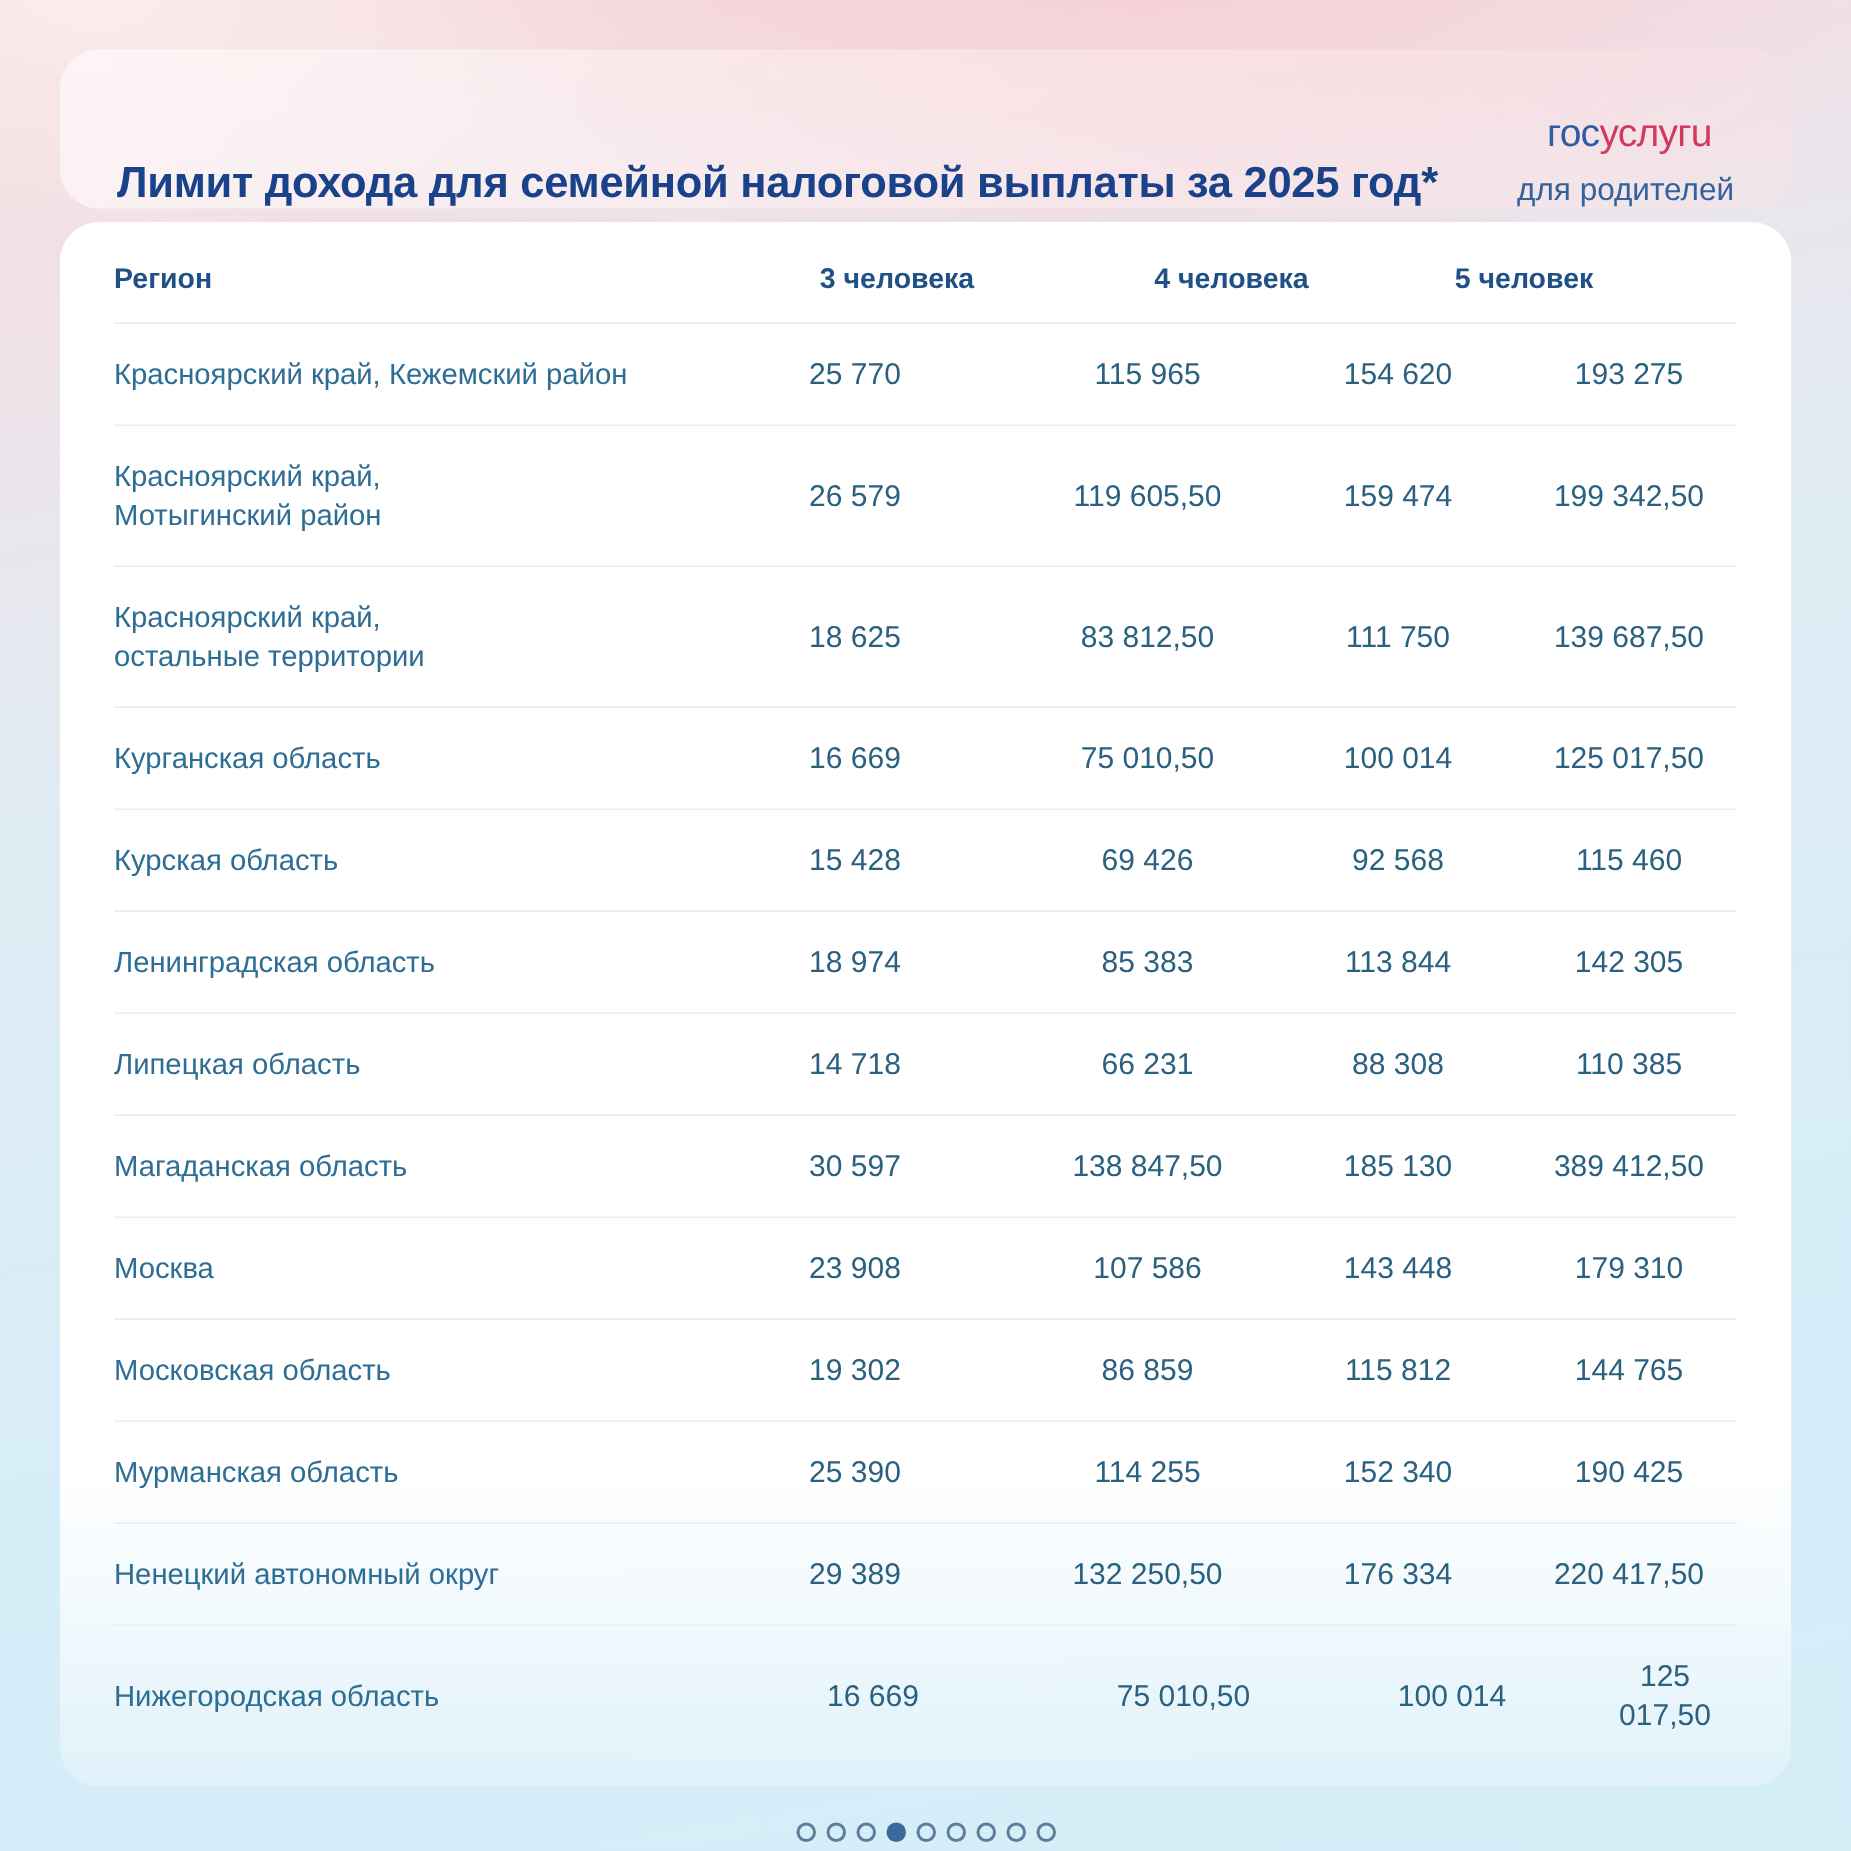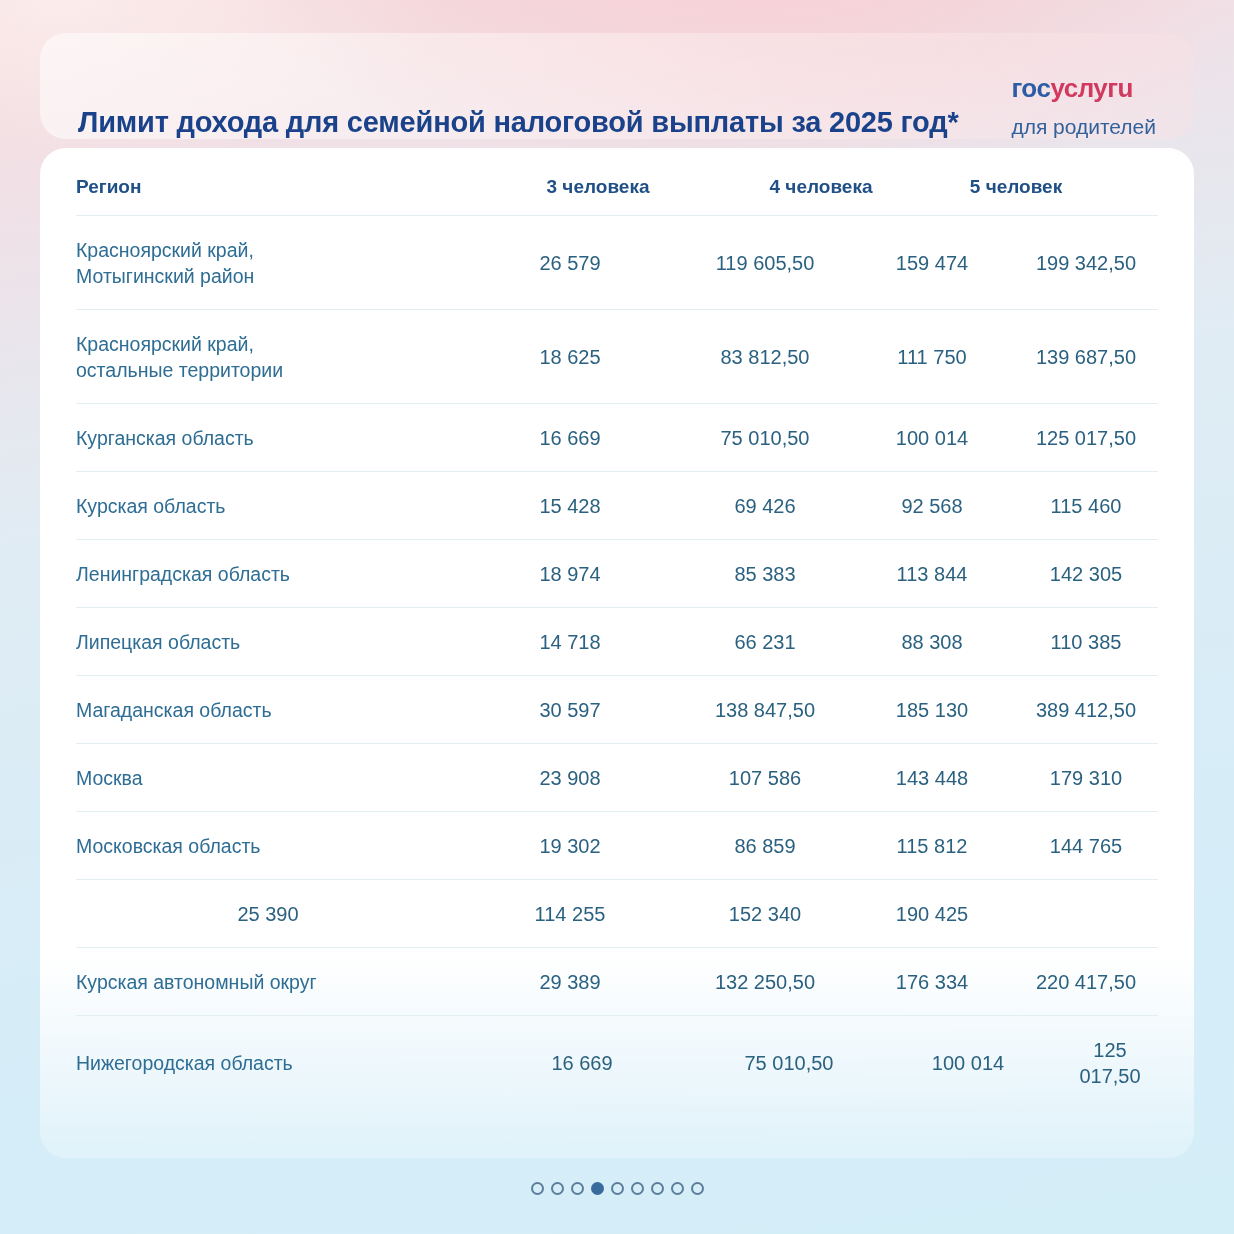--- a/index.html
+++ b/index.html
@@ -25,21 +25,21 @@
     padding: 0 38px;
   }
   .title {
     font-size: 29px;
     font-weight: 700;
     color: #1a428a;
     letter-spacing: -0.2px;
     white-space: nowrap;
   }
   .logo { text-align: left; line-height: 1.15; padding-left: 24px; }
-  .logo-word { font-size: 26px; font-weight: 700; letter-spacing: -0.5px; }
+  .logo-word { font-size: 26px; font-weight: 400; letter-spacing: -0.5px; margin-left: 20px; }
   .logo-blue { color: #2d5ca6; }
   .logo-red { color: #d2395f; }
   .logo-sub { font-size: 21px; color: #33619c; margin-top: 11px; }
 
   
   .table-card {
     margin: 9px 40px 0;
     border-radius: 26px;
     padding: 0 36px 14px;
     min-height: 1010px;
@@ -109,20 +109,27 @@
 
   <main class="table-card">
     <div class="t-row t-head">
       <div class="c region">Регион</div>
       <div class="c num">3 человека</div>
       <div class="c num">4 человека</div>
       <div class="c num">5 человек</div>
     </div>
     <div id="rows">
         <div class="t-row">
+          <div class="c region">Красноярский край, Кежемский район</div>
+          <div class="c num">25 770</div>
+          <div class="c num">115 965</div>
+          <div class="c num">154 620</div>
+          <div class="c num">193 275</div>
+        </div>
+        <div class="t-row">
           <div class="c region">Красноярский край,
 Мотыгинский район</div>
           <div class="c num">26 579</div>
           <div class="c num">119 605,50</div>
           <div class="c num">159 474</div>
           <div class="c num">199 342,50</div>
         </div>
         <div class="t-row">
           <div class="c region">Красноярский край,
 остальные территории</div>
@@ -174,27 +181,28 @@
           <div class="c num">179 310</div>
         </div>
         <div class="t-row">
           <div class="c region">Московская область</div>
           <div class="c num">19 302</div>
           <div class="c num">86 859</div>
           <div class="c num">115 812</div>
           <div class="c num">144 765</div>
         </div>
         <div class="t-row">
+          <div class="c region">Мурманская область</div>
           <div class="c num">25 390</div>
           <div class="c num">114 255</div>
           <div class="c num">152 340</div>
           <div class="c num">190 425</div>
         </div>
         <div class="t-row">
-          <div class="c region">Курская автономный округ</div>
+          <div class="c region">Ненецкий автономный округ</div>
           <div class="c num">29 389</div>
           <div class="c num">132 250,50</div>
           <div class="c num">176 334</div>
           <div class="c num">220 417,50</div>
         </div>
         <div class="t-row">
           <div class="c region">Нижегородская область</div>
           <div class="c num">16 669</div>
           <div class="c num">75 010,50</div>
           <div class="c num">100 014</div>

